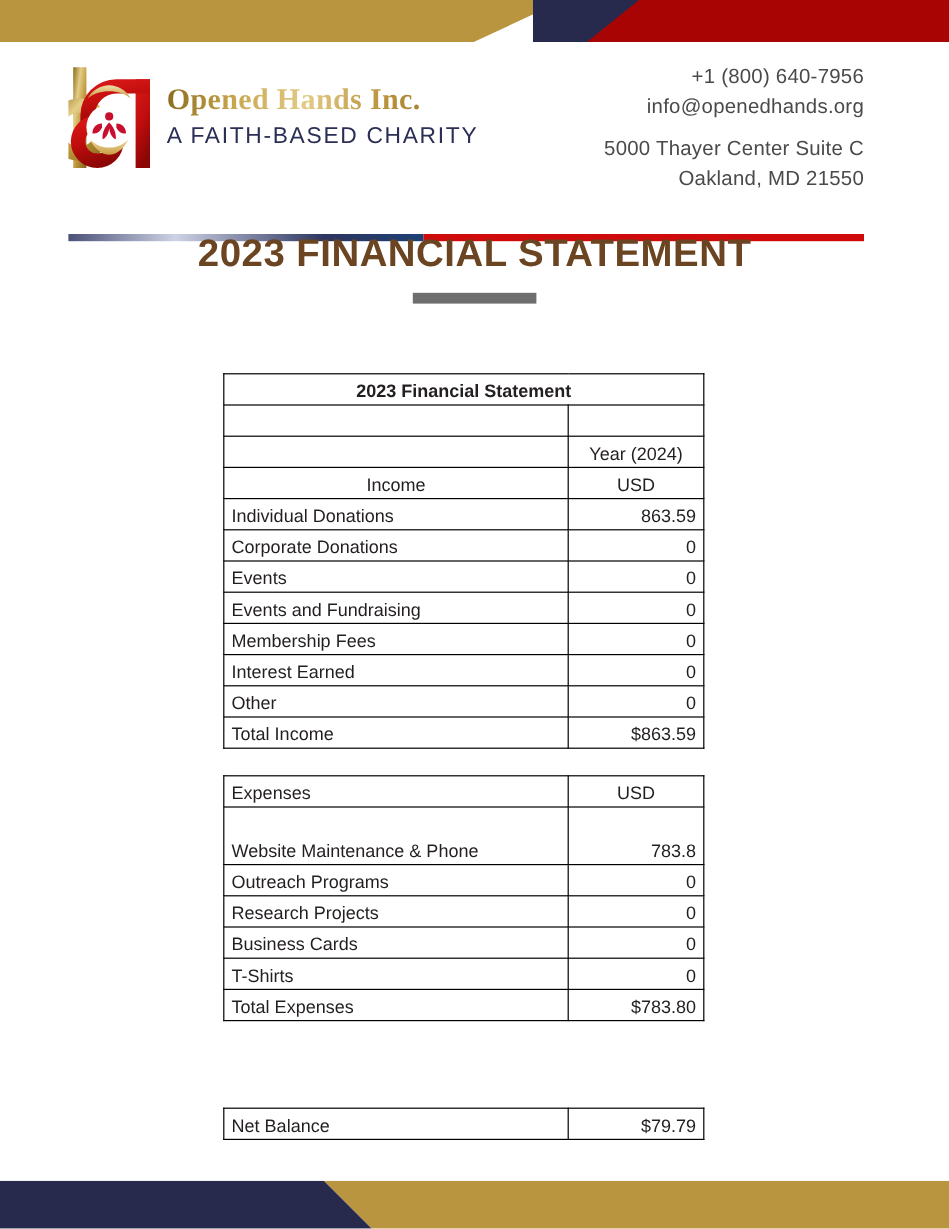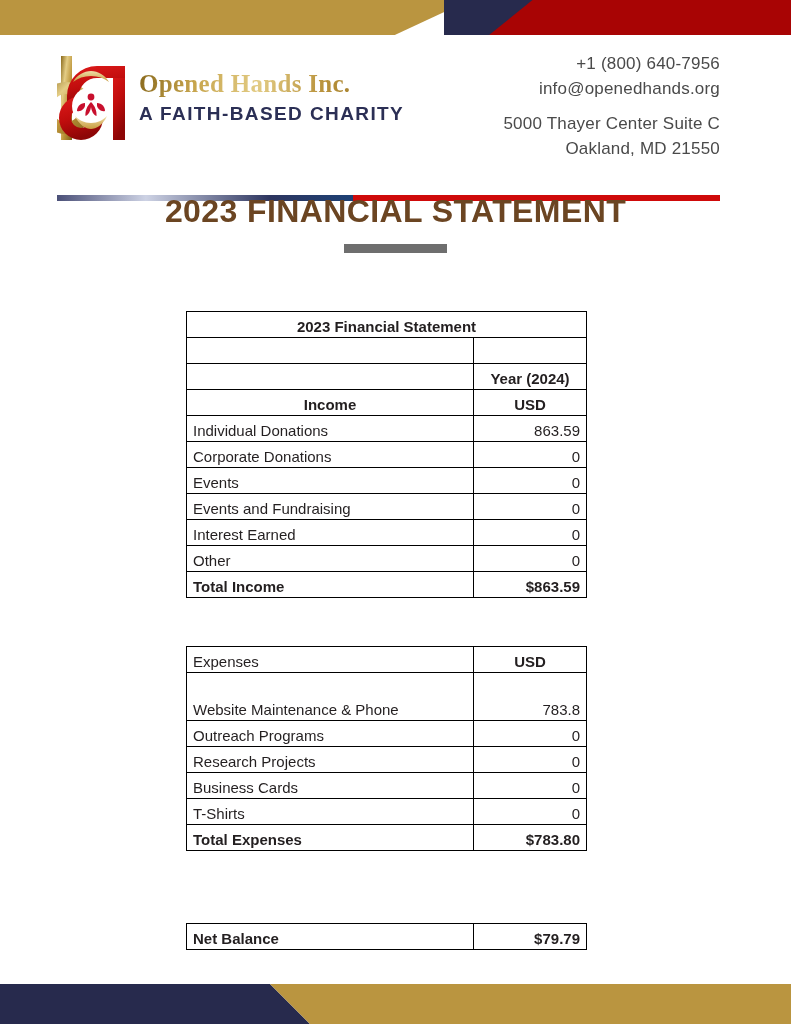--- a/index.html
+++ b/index.html
@@ -78,21 +78,21 @@
     line-height: 1.05;
     background: linear-gradient(100deg, #8a6a1d 0%, #c8a64e 22%, #e2cb84 45%, #b8913a 70%, #8d6c21 100%);
     -webkit-background-clip: text;
     background-clip: text;
     color: transparent;
     white-space: nowrap;
   }
   #org-tagline {
     margin-top: 5px;
     font-family: "Liberation Sans", sans-serif;
-    font-weight: bold;
+    font-weight: normal;
     font-size: 19px;
     letter-spacing: 1.4px;
     color: #2b2f55;
     white-space: nowrap;
   }
 
   #contact-block {
     position: absolute;
     right: 71px; top: 17px;
     text-align: right;
@@ -157,21 +157,21 @@
     vertical-align: bottom;
     color: #231f20;
     font-size: 15px;
     line-height: 1.15;
   }
   .col-label { width: 287px; }
   .col-value { width: 113px; text-align: right; }
 
   .cell-center { text-align: center; }
   .cell-right  { text-align: right; }
-  .cell-bold   { font-weight: bold; }
+  .cell-bold   { font-weight: normal; }
   .cell-title  {
     text-align: center;
     font-weight: bold;
     color: #c00000;
     font-size: 15px;
   }
   .cell-blank { height: 21px; }
   .row-tall td { height: 43px; }
 
   #income-table  { top: 311px; }
@@ -287,20 +287,24 @@
     </tr>
     <tr>
       <td>Events</td>
       <td class="cell-right">0</td>
     </tr>
     <tr>
       <td>Events and Fundraising</td>
       <td class="cell-right">0</td>
     </tr>
     <tr>
+      <td>Membership Fees</td>
+      <td class="cell-right">0</td>
+    </tr>
+    <tr>
       <td>Interest Earned</td>
       <td class="cell-right">0</td>
     </tr>
     <tr>
       <td>Other</td>
       <td class="cell-right">0</td>
     </tr>
 
     <tr>
       <td class="cell-bold">Total Income</td>

